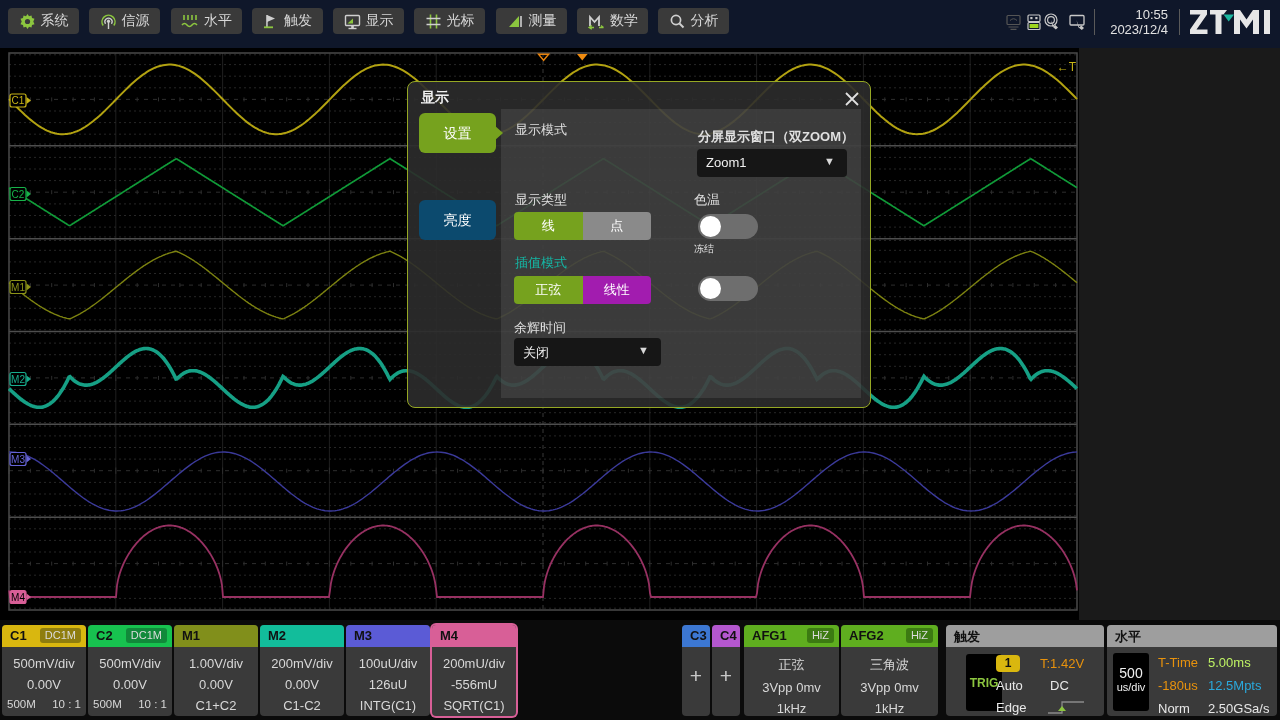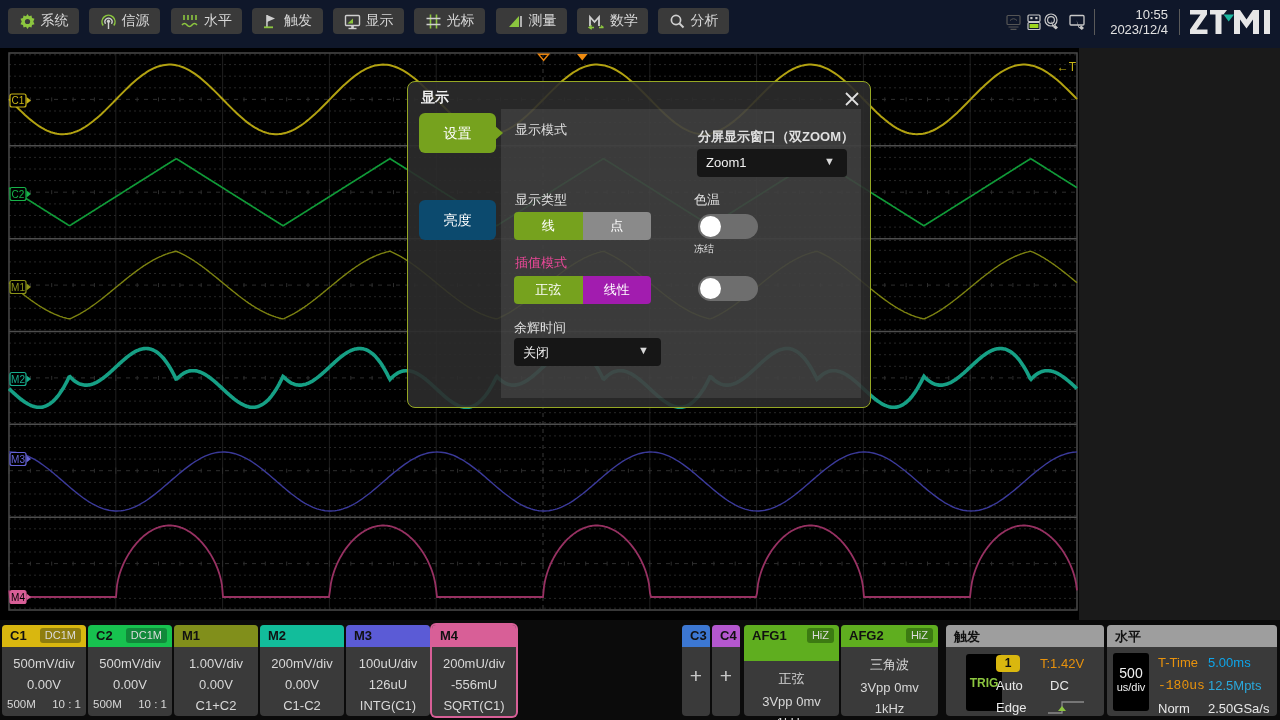--- a/index.html
+++ b/index.html
@@ -299,21 +299,21 @@
       </div>
       <div style="text-align:center;margin-top:17px;font-size:21px;color:#c8c8c8;font-weight:400;">+</div>
     </div>
     <div style="position:absolute;left:712px;top:5px;width:28px;height:91px;background:#3a3a3a;border-radius:4px;">
       <div style="position:relative;height:22px;background:#b457cf;border-radius:4px 4px 0 0;">
         <span style="position:absolute;left:8px;top:3px;font-size:13px;font-weight:bold;color:#111;">C4</span>
       </div>
       <div style="text-align:center;margin-top:17px;font-size:21px;color:#c8c8c8;font-weight:400;">+</div>
     </div>
     <div style="position:absolute;left:744px;top:5px;width:95px;height:91px;background:#3a3a3a;border-radius:4px;">
-      <div style="position:relative;height:36px;background:#5fae1f;border-radius:4px 4px 0 0;">
+      <div style="position:relative;height:22px;background:#5fae1f;border-radius:4px 4px 0 0;">
         <span style="position:absolute;left:8px;top:3px;font-size:13px;font-weight:bold;color:#111;">AFG1</span>
         <span style="position:absolute;right:5px;top:3px;background:#3c7a12;color:#dcdcdc;font-size:11px;padding:0px 5px;border-radius:3px;line-height:15px;">HiZ</span>
       </div>
       <div style="text-align:center;margin-top:9px;font-size:13px;color:#d8d8d8;">正弦</div>
       <div style="text-align:center;margin-top:6px;font-size:13px;color:#d8d8d8;">3Vpp 0mv</div>
       <div style="text-align:center;margin-top:6px;font-size:13px;color:#d8d8d8;">1kHz</div>
     </div>
     <div style="position:absolute;left:841px;top:5px;width:97px;height:91px;background:#3a3a3a;border-radius:4px;">
       <div style="position:relative;height:22px;background:#5fae1f;border-radius:4px 4px 0 0;">
         <span style="position:absolute;left:8px;top:3px;font-size:13px;font-weight:bold;color:#111;">AFG2</span>
@@ -342,22 +342,22 @@
 </div>
 <div style="position:absolute;left:1107px;top:5px;width:170px;height:91px;background:#3a3a3a;border-radius:4px;">
 <div style="height:22px;background:#9e9e9e;border-radius:4px 4px 0 0;">
         <span style="position:absolute;left:8px;top:3px;font-size:13px;font-weight:bold;color:#111;">水平</span>
       </div>
 <div style="position:absolute;left:6px;top:28px;width:36px;height:58px;background:#000;border-radius:3px;text-align:center;color:#f0f0f0;">
         <div style="font-size:14px;margin-top:12px;">500</div>
         <div style="font-size:11px;">us/div</div>
       </div>
 <div style="position:absolute;left:51px;top:30px;font-size:13px;color:#e8920c;">T-Time</div>
-<div style="position:absolute;left:101px;top:30px;font-size:13px;color:#0ea5e9;text-align:center;">5.00ms</div>
-<div style="position:absolute;left:51px;top:53px;font-size:13px;color:#e8920c;font-family:Liberation Mono, monospace;">-180us</div>
+<div style="position:absolute;left:101px;top:30px;font-size:13px;color:#bef264;text-align:center;">5.00ms</div>
+<div style="position:absolute;left:51px;top:53px;font-size:13px;color:#e8920c;">-180us</div>
 <div style="position:absolute;left:101px;top:53px;font-size:13px;color:#2aa8dc;">12.5Mpts</div>
 <div style="position:absolute;left:51px;top:76px;font-size:13px;color:#e8e8e8;">Norm</div>
 <div style="position:absolute;left:101px;top:76px;font-size:13px;color:#e8e8e8;">2.50GSa/s</div>
 </div>
 </div>
 <div style="position:absolute;left:407px;top:81px;width:464px;height:327px;background:rgba(44,44,44,0.90);border:1px solid #96a824;border-radius:8px;box-sizing:border-box;">
 <div style="position:absolute;left:13px;top:7px;font-size:14px;font-weight:bold;color:#f0f0f0;">显示</div>
 <svg width="16" height="16" viewBox="0 0 16 16" style="position:absolute;right:10px;top:9px">
       <path d="M2 2 L14 14 M14 2 L2 14" stroke="#e0e0e0" stroke-width="1.8"></path>
     </svg>
@@ -373,21 +373,21 @@
     </div>
 <div style="position:absolute;left:107px;top:109px;font-size:13px;color:#e0e0e0;">显示类型</div>
 <div style="position:absolute;left:106px;top:130px;width:137px;height:28px;border-radius:4px;overflow:hidden;display:flex;">
       <div style="width:68.5px;background:#76a21e;color:#fff;font-size:13px;text-align:center;line-height:28px;">线</div>
       <div style="width:68.5px;background:#8a8a8a;color:#fff;font-size:13px;text-align:center;line-height:28px;">点</div>
     </div>
 <div style="position:absolute;left:286px;top:109px;font-size:13px;color:#e0e0e0;">色温</div>
 <div style="position:absolute;left:290px;top:132px;width:60px;height:25px;background:#6e6e6e;border-radius:13px;">
       <div style="position:absolute;left:2px;top:2px;width:21px;height:21px;background:#fff;border-radius:50%;"></div>
     </div>
-<div style="position:absolute;left:107px;top:172px;font-size:13px;color:#ec4899;">插值模式</div>
+<div style="position:absolute;left:107px;top:172px;font-size:13px;color:#14b8a6;">插值模式</div>
 <div style="position:absolute;left:106px;top:194px;width:137px;height:28px;border-radius:4px;overflow:hidden;display:flex;">
       <div style="width:68.5px;background:#76a21e;color:#fff;font-size:13px;text-align:center;line-height:28px;">正弦</div>
       <div style="width:68.5px;background:#a21caf;color:#fff;font-size:13px;text-align:center;line-height:28px;">线性</div>
     </div>
 <div style="position:absolute;left:286px;top:160px;font-size:10px;color:#e0e0e0;">冻结</div>
 <div style="position:absolute;left:290px;top:194px;width:60px;height:25px;background:#6e6e6e;border-radius:13px;">
       <div style="position:absolute;left:2px;top:2px;width:21px;height:21px;background:#fff;border-radius:50%;"></div>
     </div>
 <div style="position:absolute;left:106px;top:237px;font-size:13px;color:#e0e0e0;">余辉时间</div>
 <div style="position:absolute;left:106px;top:256px;width:147px;height:28px;background:#161616;border-radius:4px;color:#f0f0f0;font-size:13px;">

